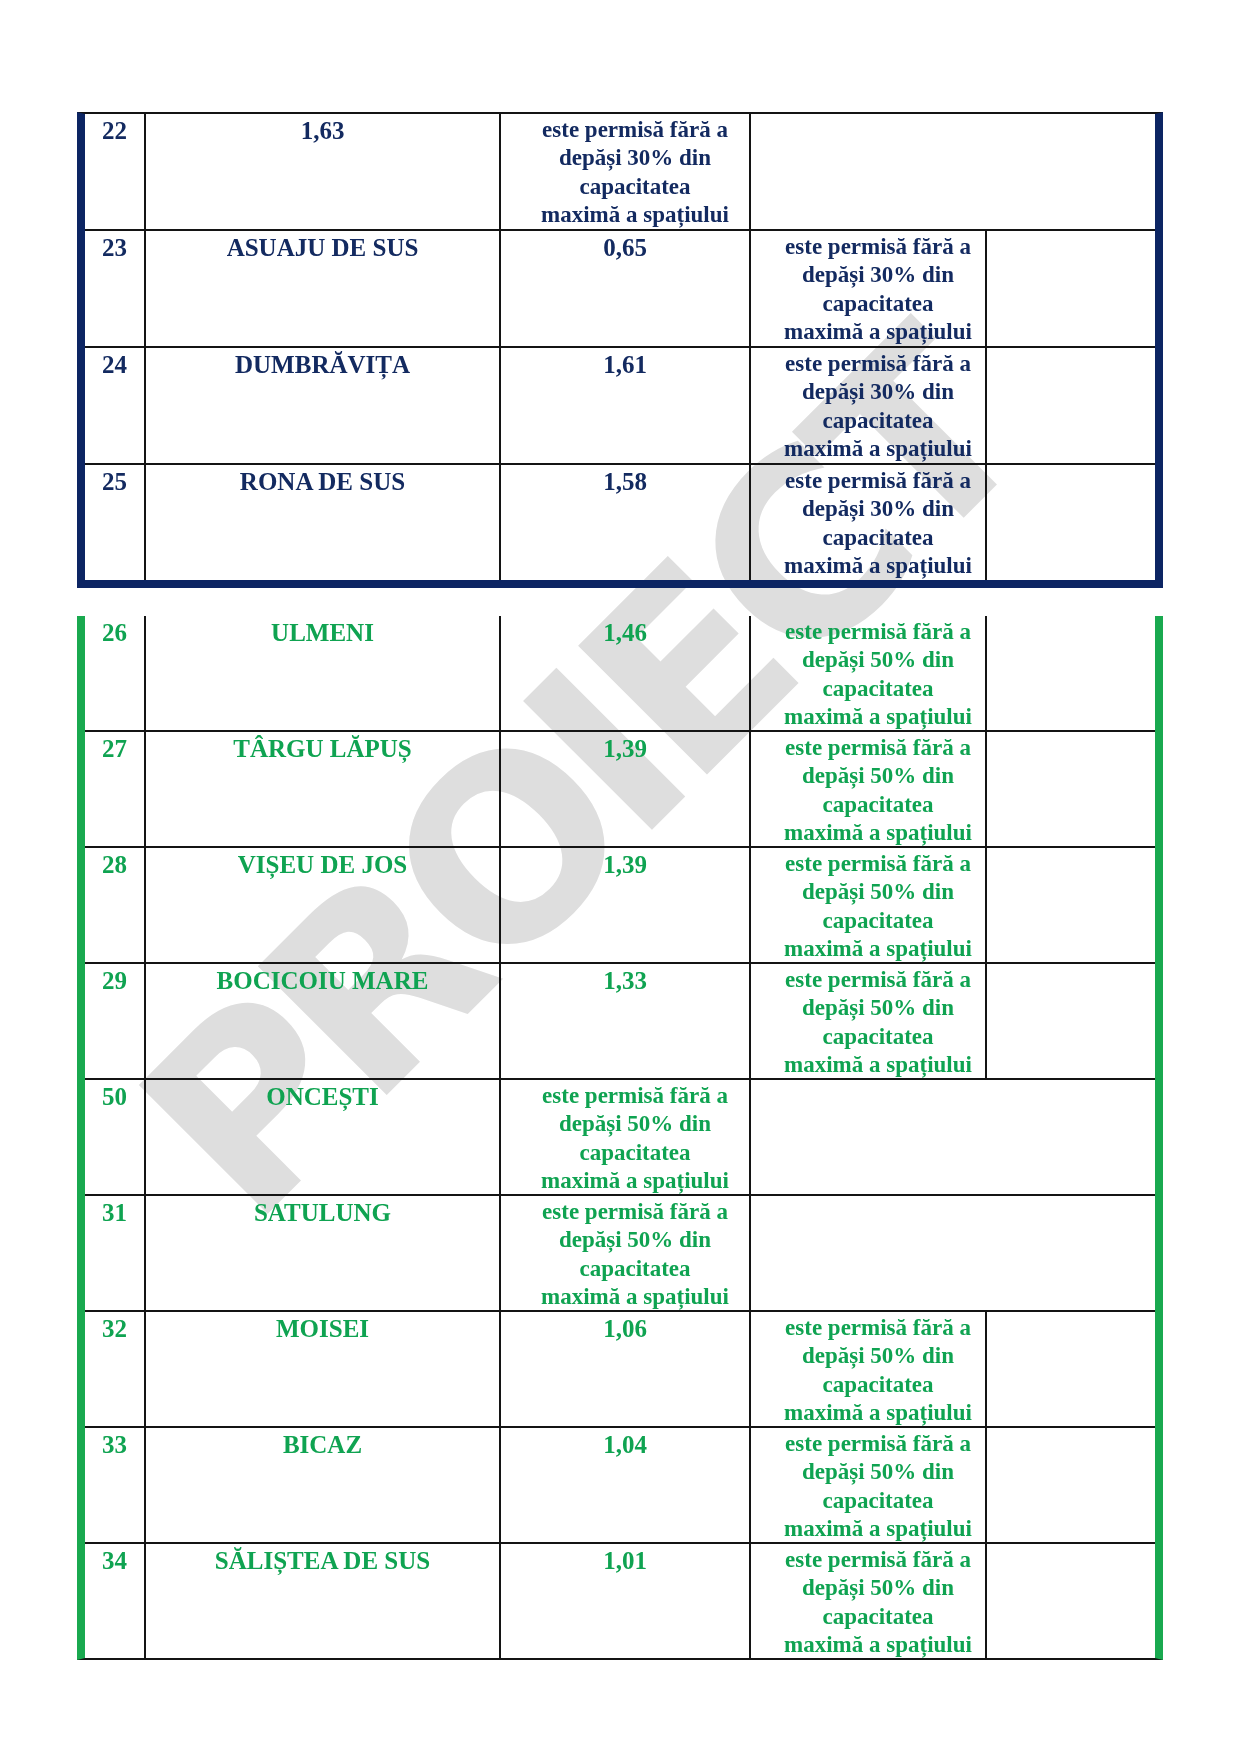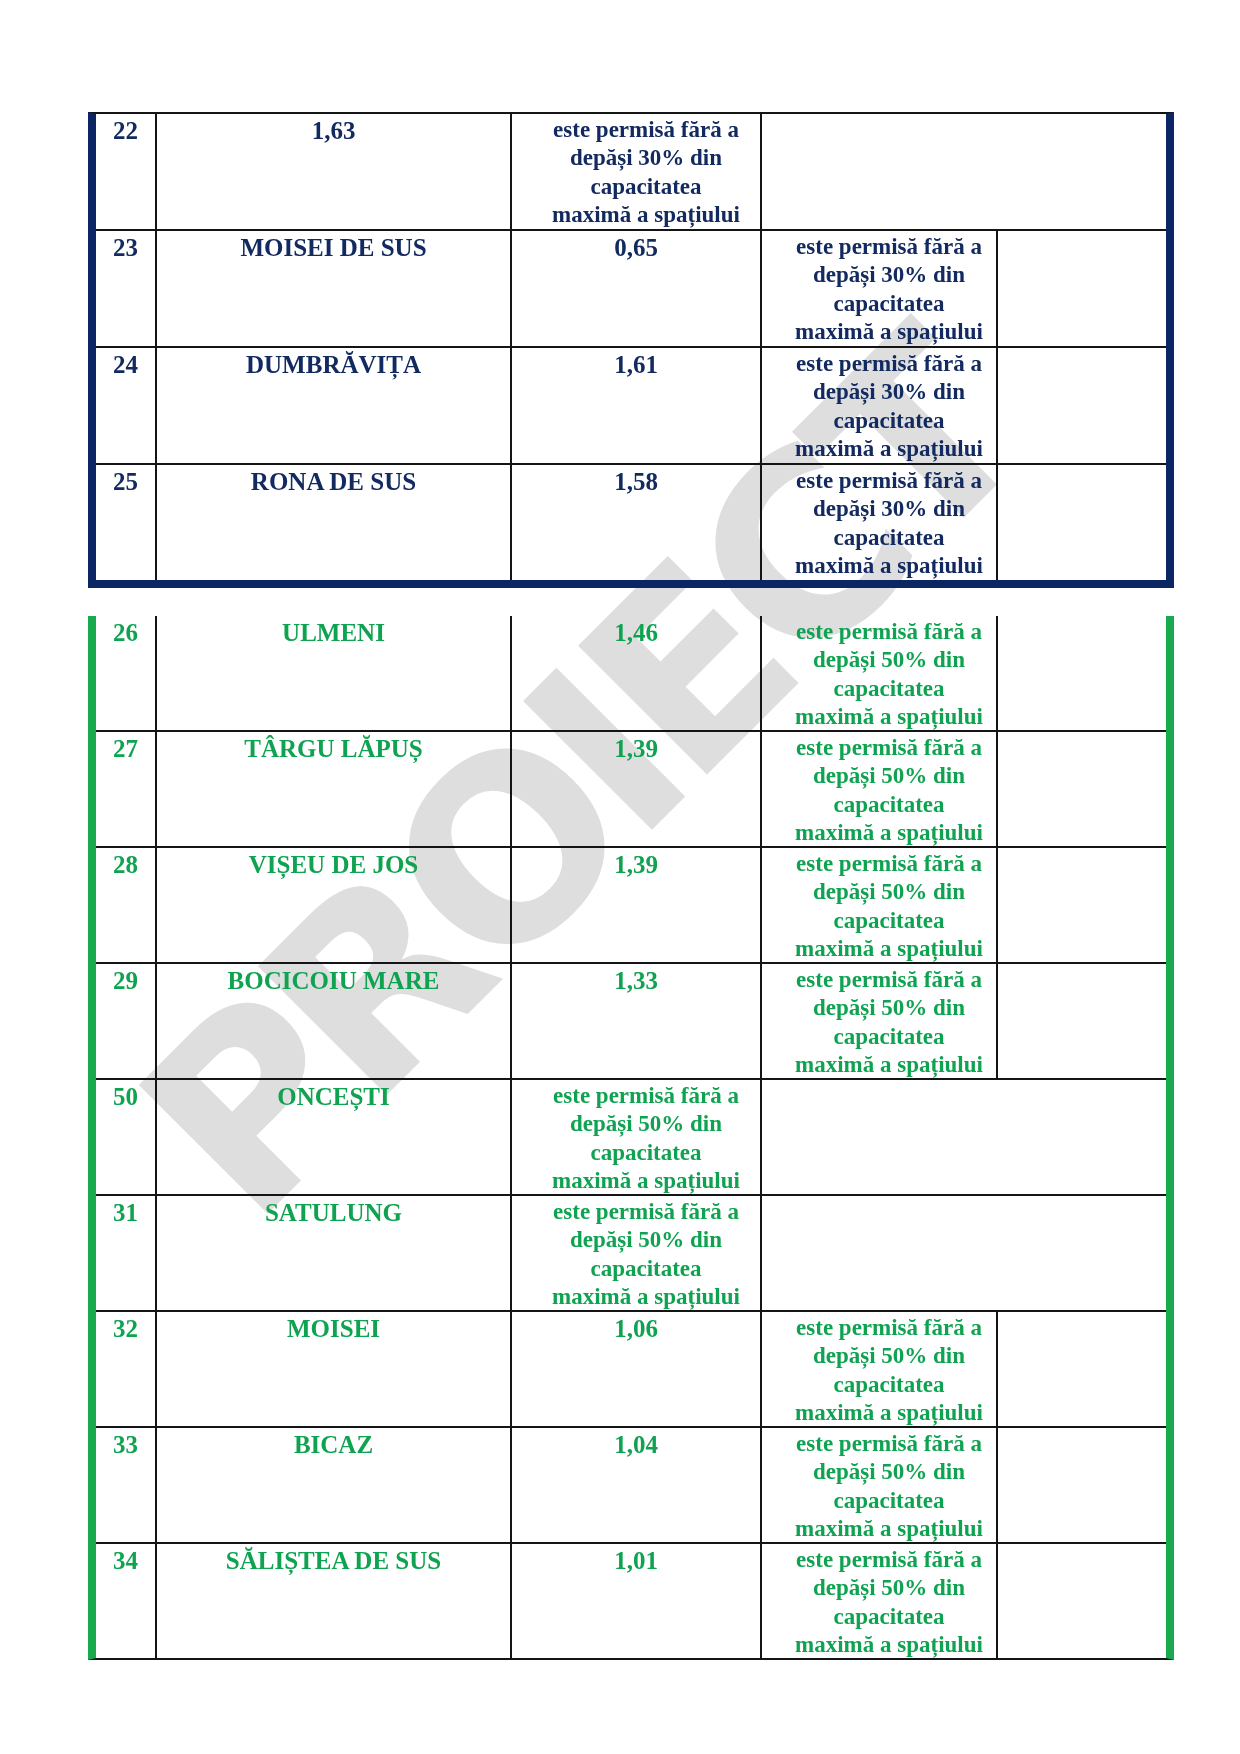--- a/index.html
+++ b/index.html
@@ -24,21 +24,21 @@
     font-weight: bold;
     font-size: 250px;
     letter-spacing: -15px;
     color: #dedede;
     z-index: 0;
     user-select: none;
     white-space: nowrap;
   }
   .table-wrap {
     position: absolute;
-    left: 88px;
+    left: 77px;
     top: 112px;
     width: 1026px;
     z-index: 1;
   }
   .section { width: 1070px; }
   .section.navy {
     border-top: 2px solid #141414;
     border-left: 8px solid #0c2563;
     border-right: 8px solid #0c2563;
     border-bottom: 8px solid #0c2563;
@@ -87,21 +87,21 @@
           <div class="cell c-restr">
             <div class="rline">este permisă fără a</div>
             <div class="rline">depăși 30% din</div>
             <div class="rline">capacitatea</div>
             <div class="rline">maximă a spațiului</div>
           </div>
           <div class="cell c-empty"></div>
         </div>
         <div class="row">
           <div class="cell c-nr">23</div>
-          <div class="cell c-name">MOISEI DE SUS</div>
+          <div class="cell c-name">ASUAJU DE SUS</div>
           <div class="cell c-value">0,65</div>
           <div class="cell c-restr">
             <div class="rline">este permisă fără a</div>
             <div class="rline">depăși 30% din</div>
             <div class="rline">capacitatea</div>
             <div class="rline">maximă a spațiului</div>
           </div>
           <div class="cell c-empty"></div>
         </div>
         <div class="row">

